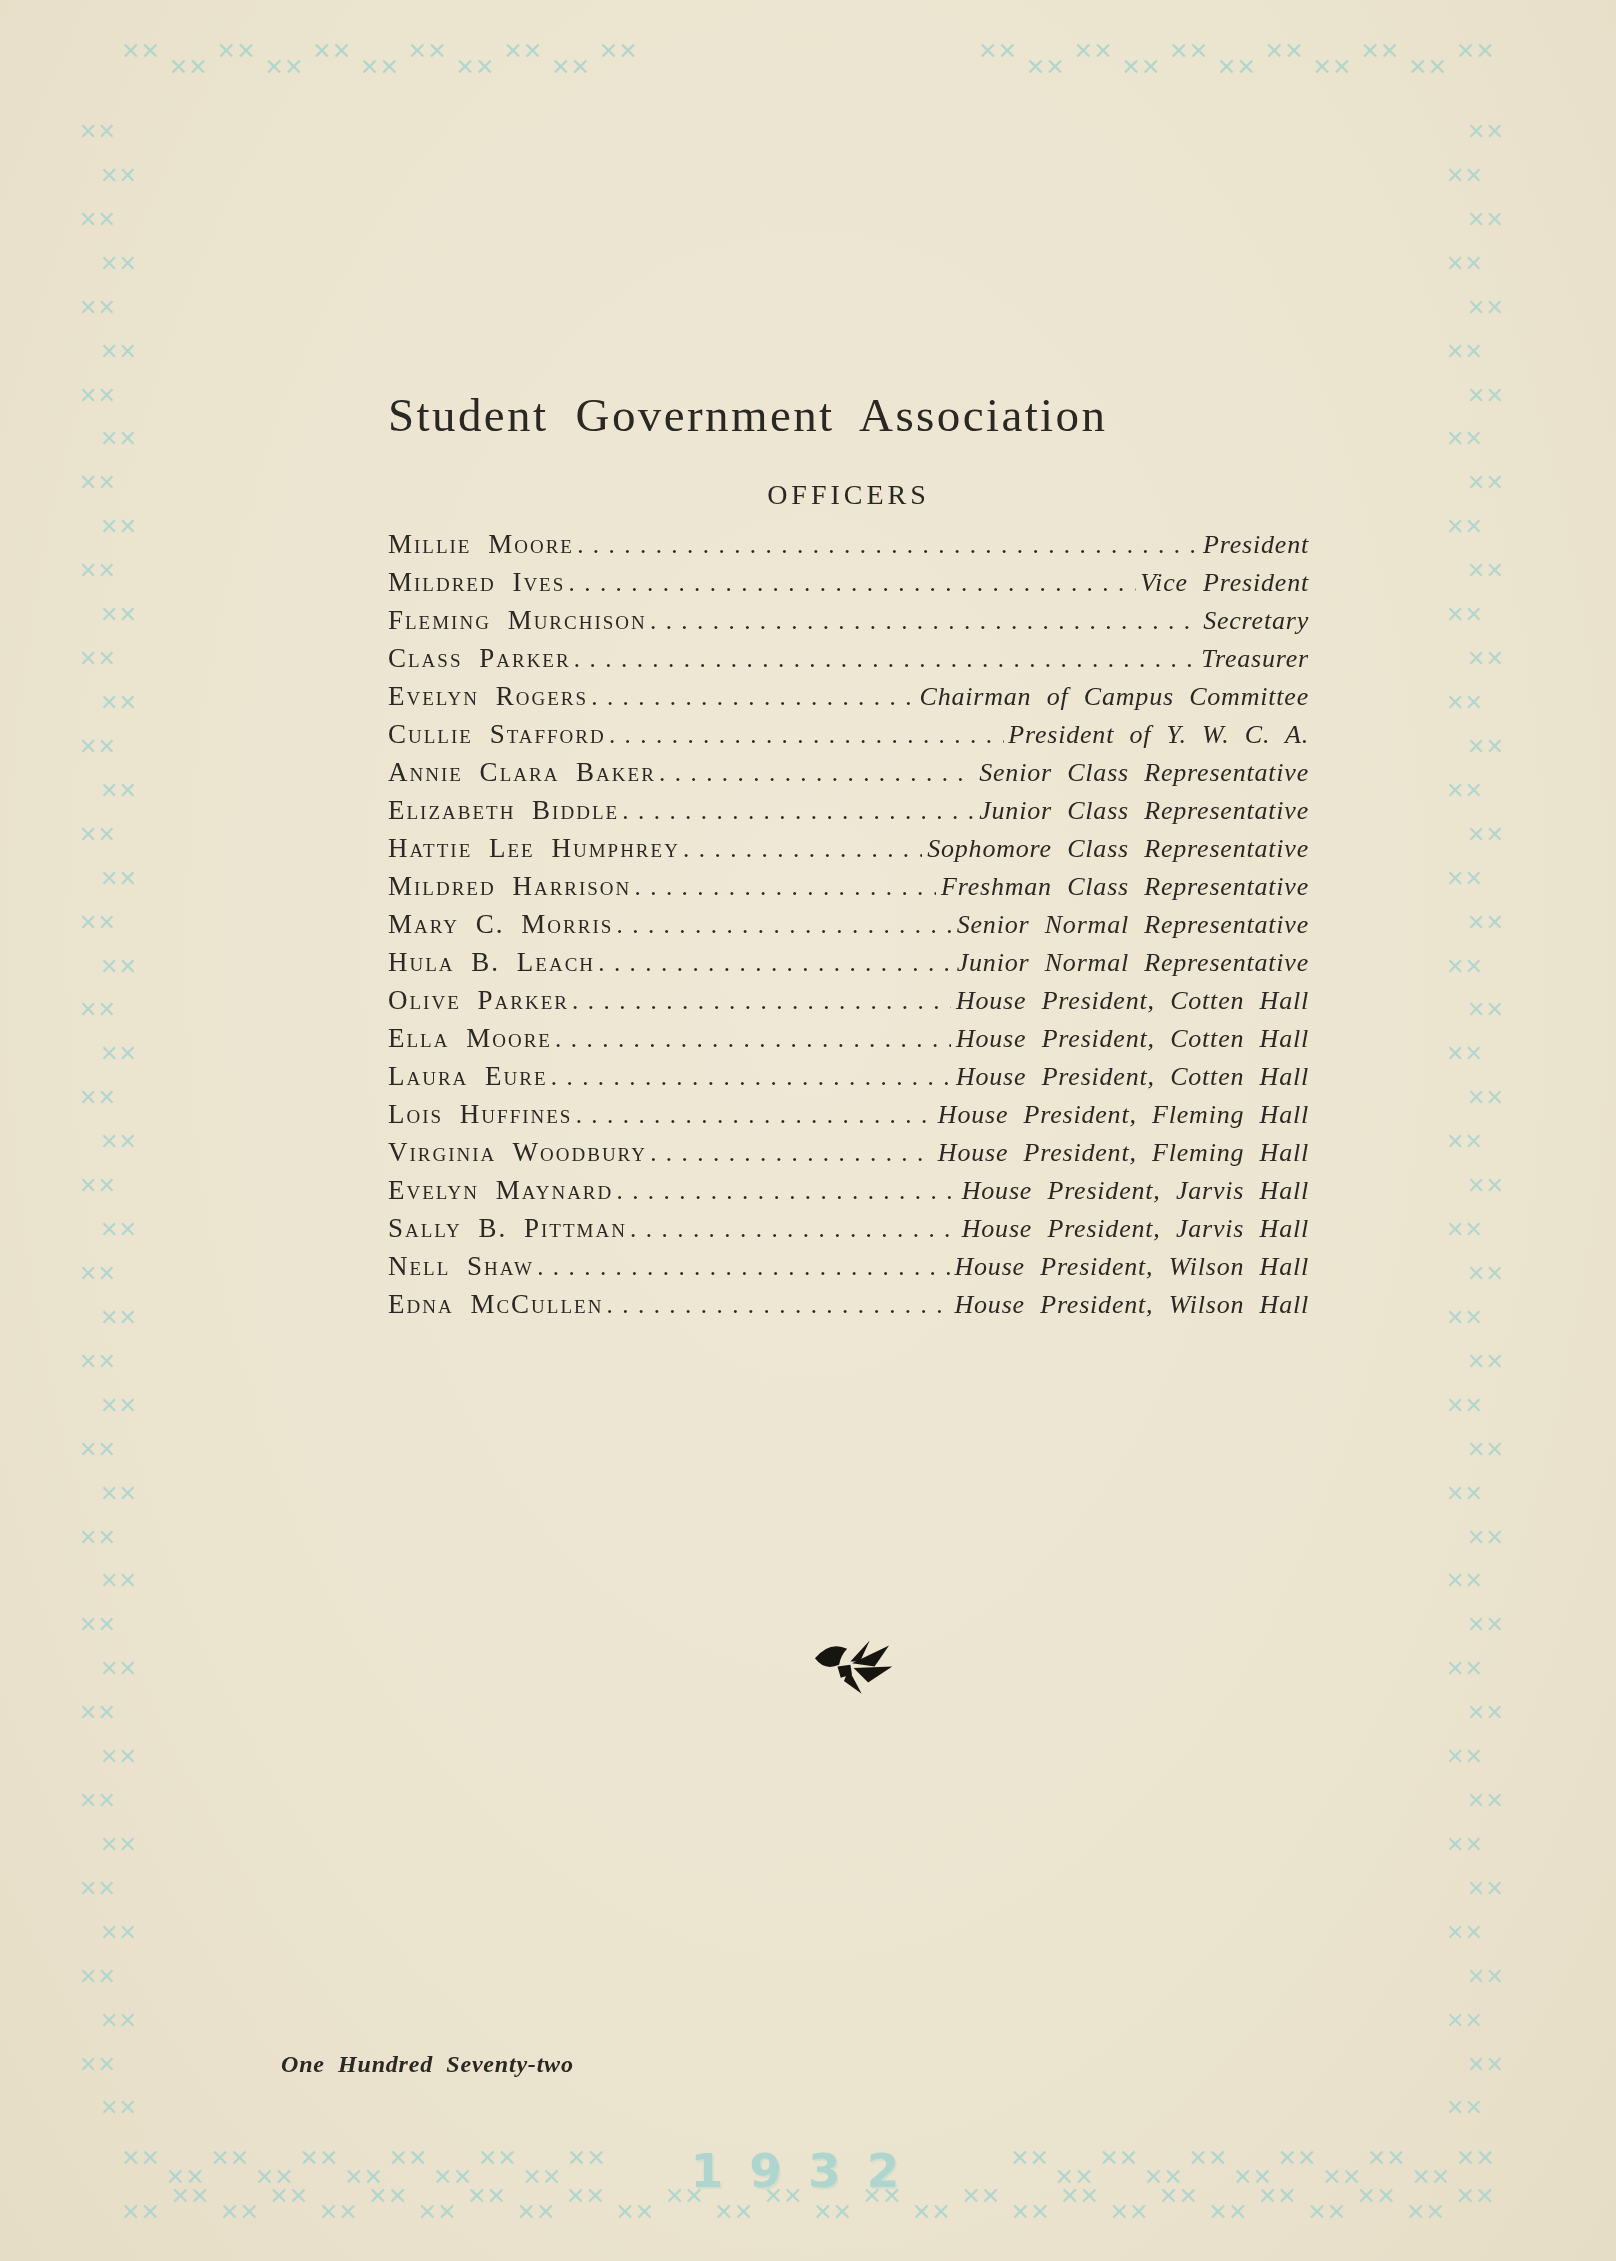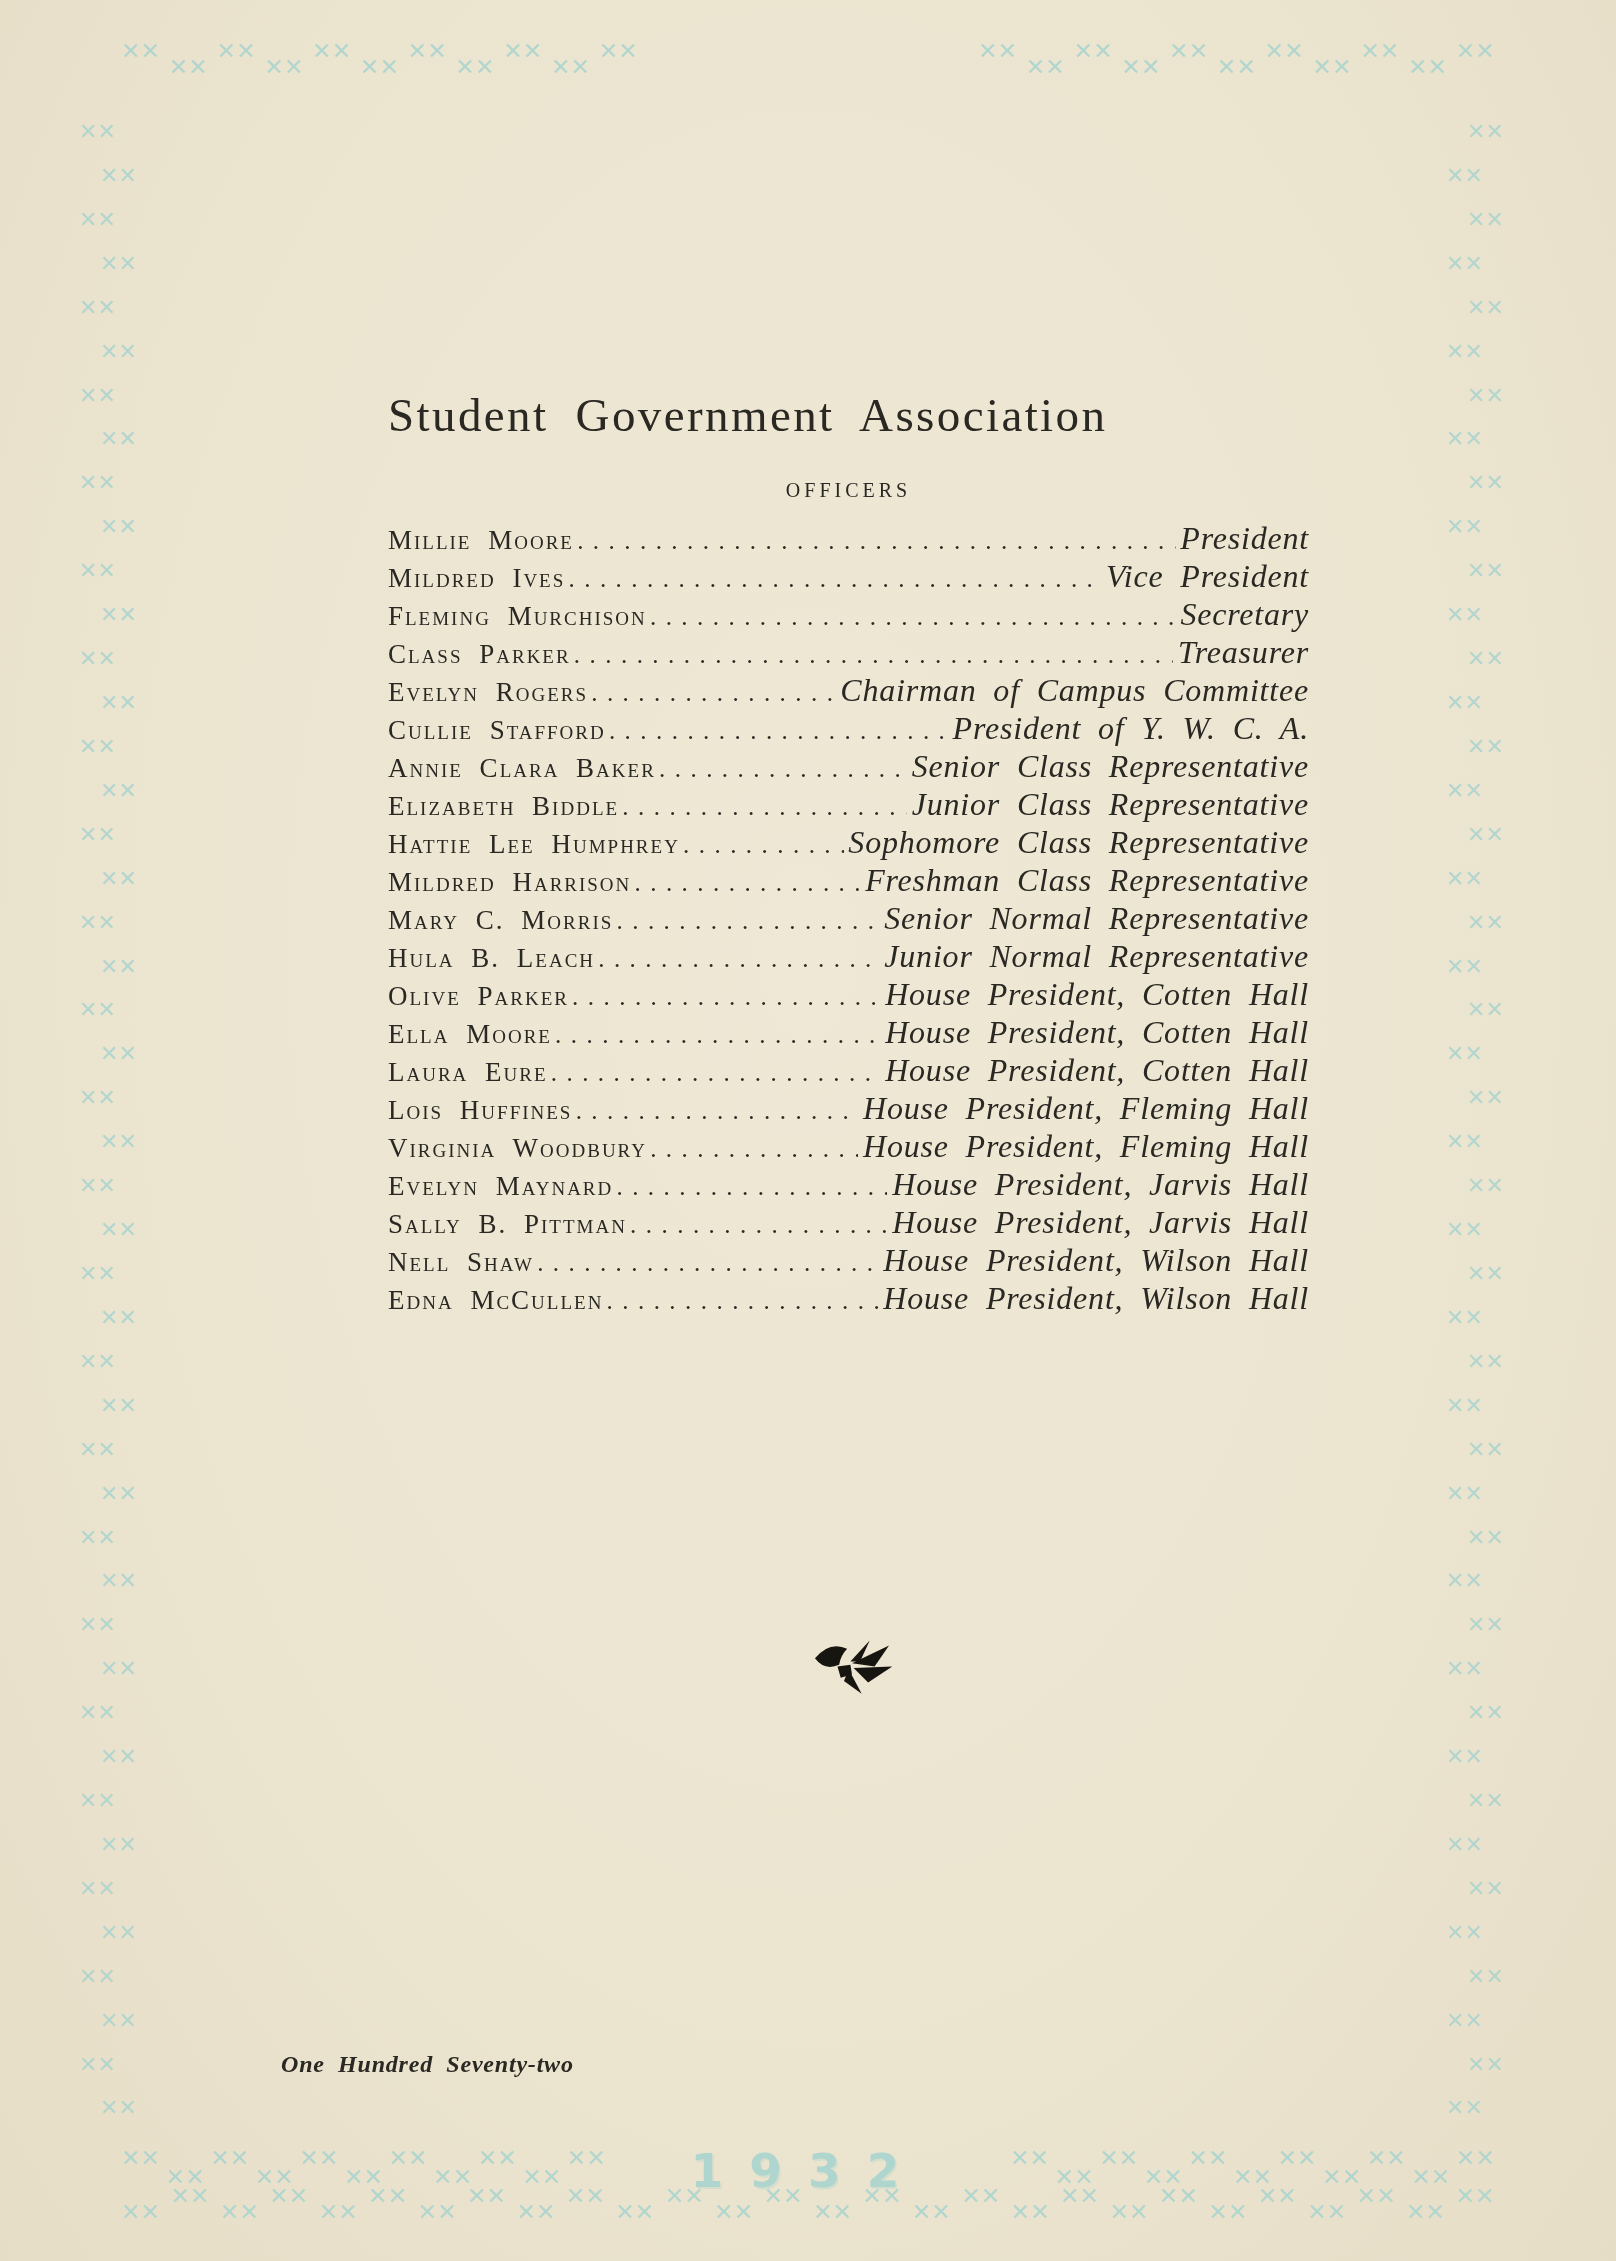--- a/index.html
+++ b/index.html
@@ -40,29 +40,29 @@
   .watermark{position:absolute;left:50%;transform:translateX(-50%);color:var(--stitch);
     z-index:2;font-family:"DejaVu Sans",sans-serif;font-weight:bold;white-space:nowrap;
     opacity:.9;text-shadow:1.6px 1.6px 0 rgba(168,212,207,.35);}
   #watermark-top{top:44px;font-size:44px;letter-spacing:19.4px;}
   #watermark-bottom{bottom:63px;font-size:47px;letter-spacing:26px;}
 
   
   main{position:absolute;left:388px;top:390px;width:921px;z-index:3;}
   h1{margin:0;font-size:47px;font-weight:normal;line-height:1.1;
      letter-spacing:2.4px;word-spacing:13px;}
-  h2{margin:37px 0 0;text-align:center;font-size:20px;font-weight:normal;
+  h2{margin:37px 0 0;text-align:center;font-size:28px;font-weight:normal;
      letter-spacing:4px;word-spacing:6.5px;}
   ul{list-style:none;margin:18px 0 0;padding:0;}
   li.officer-row{display:flex;align-items:baseline;height:38px;white-space:nowrap;}
   .officer-name{font-variant:small-caps;font-size:27px;letter-spacing:2px;
      word-spacing:8px;flex:0 0 auto;}
   .dots{flex:1 1 auto;overflow:hidden;white-space:nowrap;font-size:25px;
      letter-spacing:1.6px;margin:0 4.8px 0 3.2px;}
-  .officer-role{font-style:italic;font-size:32px;letter-spacing:0.8px;word-spacing:8px;
+  .officer-role{font-style:italic;font-size:26px;letter-spacing:0.8px;word-spacing:8px;
      flex:0 0 auto;text-align:right;}
 
   .ornament{position:absolute;left:810px;top:1639px;width:84px;height:58px;z-index:3;}
   .footer-text{position:absolute;left:281px;top:2051px;z-index:3;
      font-style:italic;font-weight:bold;font-size:24px;letter-spacing:0.8px;word-spacing:6.5px;text-align:right;}
 </style>
 </head>
 <body>
 
 <div class="page">

